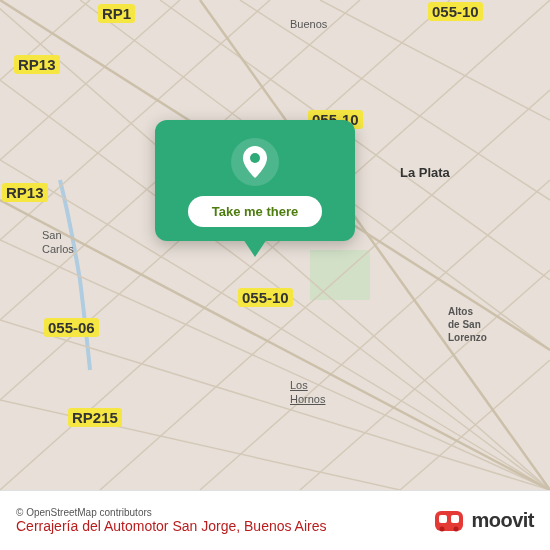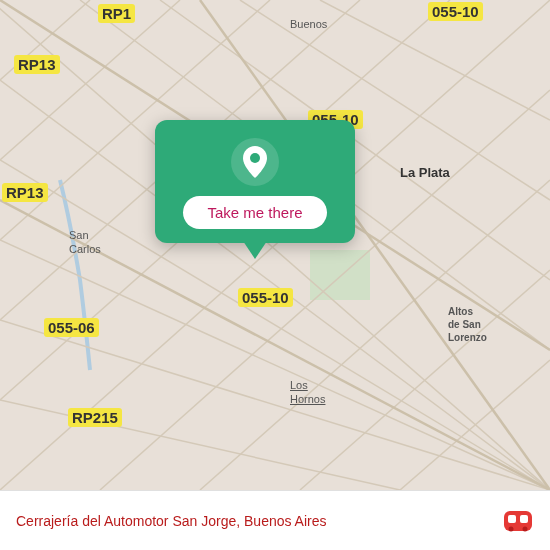--- a/index.html
+++ b/index.html
@@ -94,23 +94,23 @@
       width: 48px;
       height: 48px;
       margin-bottom: 10px;
     }
 
     .popup-button {
       background: white;
       border: none;
       border-radius: 20px;
       padding: 8px 24px;
-      font-size: 15px;
-      font-weight: 400;
-      color: #be185d;
+      font-size: 13px;
+      font-weight: 700;
+      color: #4d7c0f;
       cursor: pointer;
       white-space: nowrap;
     }
 
     
     #popup-card::after {
       content: '';
       position: absolute;
       bottom: -16px;
       left: 50%;
@@ -176,21 +176,21 @@
     <line x1="300" y1="490" x2="550" y2="270" stroke="#d4c9b8" stroke-width="1.5"></line>
     <line x1="400" y1="490" x2="550" y2="360" stroke="#d4c9b8" stroke-width="1.5"></line>
 
     <line x1="0" y1="200" x2="550" y2="490" stroke="#ccc0aa" stroke-width="2.5"></line>
     <line x1="200" y1="0" x2="550" y2="490" stroke="#ccc0aa" stroke-width="2.5"></line>
     <line x1="0" y1="0" x2="550" y2="350" stroke="#ccc0aa" stroke-width="2.5"></line>
   </svg>
 
   <span class="map-label" style="top:18px; left:290px;">Buenos</span>
   <span class="map-label" style="top:165px; left:400px; font-size:13px; font-weight:600; color:#333;">La Plata</span>
-  <span class="map-label" style="top:228px; left:69px; line-height:1.3;">San<br>Carlos</span>
+  <span class="map-label" style="top:228px; left:42px; line-height:1.3;">San<br>Carlos</span>
   <span class="map-label" style="top:378px; left:290px; line-height:1.3;text-decoration:underline;">Los<br>Hornos</span>
   <span class="map-label" style="top:305px; left:448px; line-height:1.3; font-size:10px;font-weight:bold;">Altos<br>de San<br>Lorenzo</span>
 
   <span class="road-badge" style="top:4px; left:98px;">RP1</span>
   <span class="road-badge" style="top:55px; left:14px;">RP13</span>
   <span class="road-badge" style="top:183px; left:2px;">RP13</span>
   <span class="road-badge" style="top:408px; left:68px;">RP215</span>
   <span class="road-badge" style="top:2px; left:428px;">055-10</span>
   <span class="road-badge" style="top:110px; left:308px;">055-10</span>
   <span class="road-badge" style="top:288px; left:238px;">055-10</span>
@@ -202,25 +202,27 @@
       <circle cx="24" cy="24" r="24" fill="rgba(255,255,255,0.15)"></circle>
       <path d="M24 8C17.4 8 12 13.4 12 20C12 29 24 40 24 40C24 40 36 29 36 20C36 13.4 30.6 8 24 8Z" fill="white"></path>
       <circle cx="24" cy="20" r="5" fill="#2eaa78"></circle>
     </svg>
     <button class="popup-button">Take me there</button>
   </div>
 </div>
 
 <div id="bottom-bar">
   <div class="bottom-left">
+    <span class="osm-credit">© OpenStreetMap contributors</span>
     <span class="place-name">Cerrajería del Automotor San Jorge, Buenos Aires</span>
   </div>
   <div class="moovit-logo">
 
     <svg class="moovit-icon" viewBox="0 0 32 32" xmlns="http://www.w3.org/2000/svg">
       <rect x="2" y="6" width="28" height="20" rx="6" fill="#e53935"></rect>
       <rect x="6" y="10" width="8" height="8" rx="2" fill="white"></rect>
       <rect x="18" y="10" width="8" height="8" rx="2" fill="white"></rect>
       <circle cx="9" cy="24" r="2.5" fill="#b71c1c"></circle>
       <circle cx="23" cy="24" r="2.5" fill="#b71c1c"></circle>
     </svg>
+    <span class="moovit-text">moovit</span>
   </div>
 </div>
 
 </body></html>

